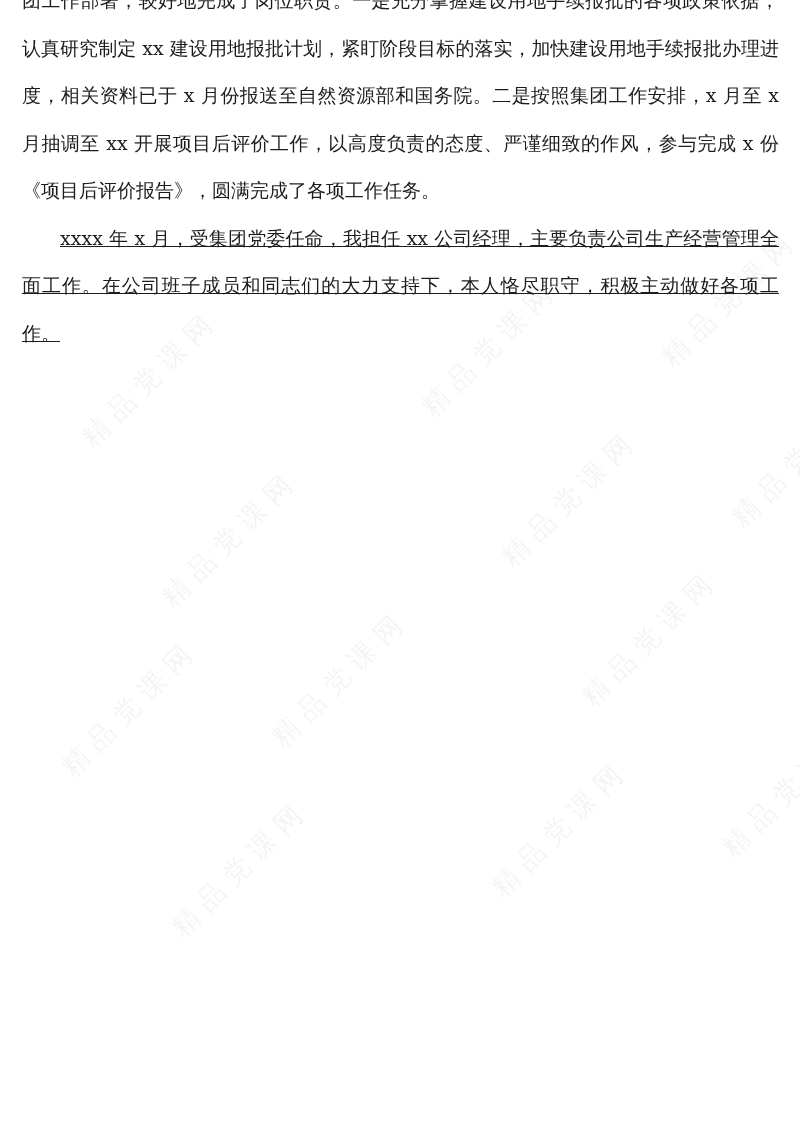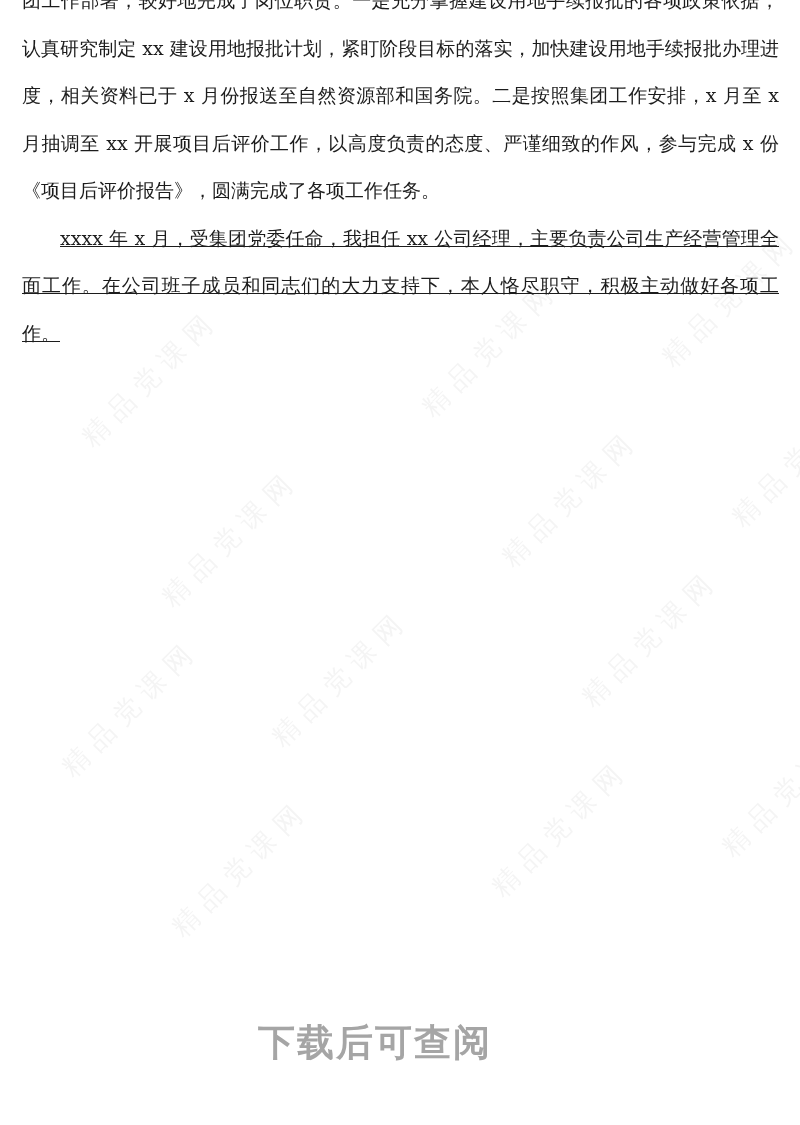--- a/index.html
+++ b/index.html
@@ -106,16 +106,15 @@
     <span>精品党课网</span>
     <span>精品党课网</span>
   </div>
 
   <div class="doc-text">
     <p>团工作部署，较好地完成了岗位职责。一是充分掌握建设用地手续报批的各项政策依据，认真研究制定 xx 建设用地报批计划，紧盯阶段目标的落实，加快建设用地手续报批办理进度，相关资料已于 x 月份报送至自然资源部和国务院。二是按照集团工作安排，x 月至 x 月抽调至 xx 开展项目后评价工作，以高度负责的态度、严谨细致的作风，参与完成 x 份《项目后评价报告》，圆满完成了各项工作任务。</p>
     <p class="indent">xxxx 年 x 月，受集团党委任命，我担任 xx 公司经理，主要负责公司生产经营管理全面工作。在公司班子成员和同志们的大力支持下，本人恪尽职守，积极主动做好各项工作。</p>
   </div>
 
   <div class="footer-banner">
-    <span>下载后可查阅</span>
   </div>
 
 </div>
 
 </body></html>

